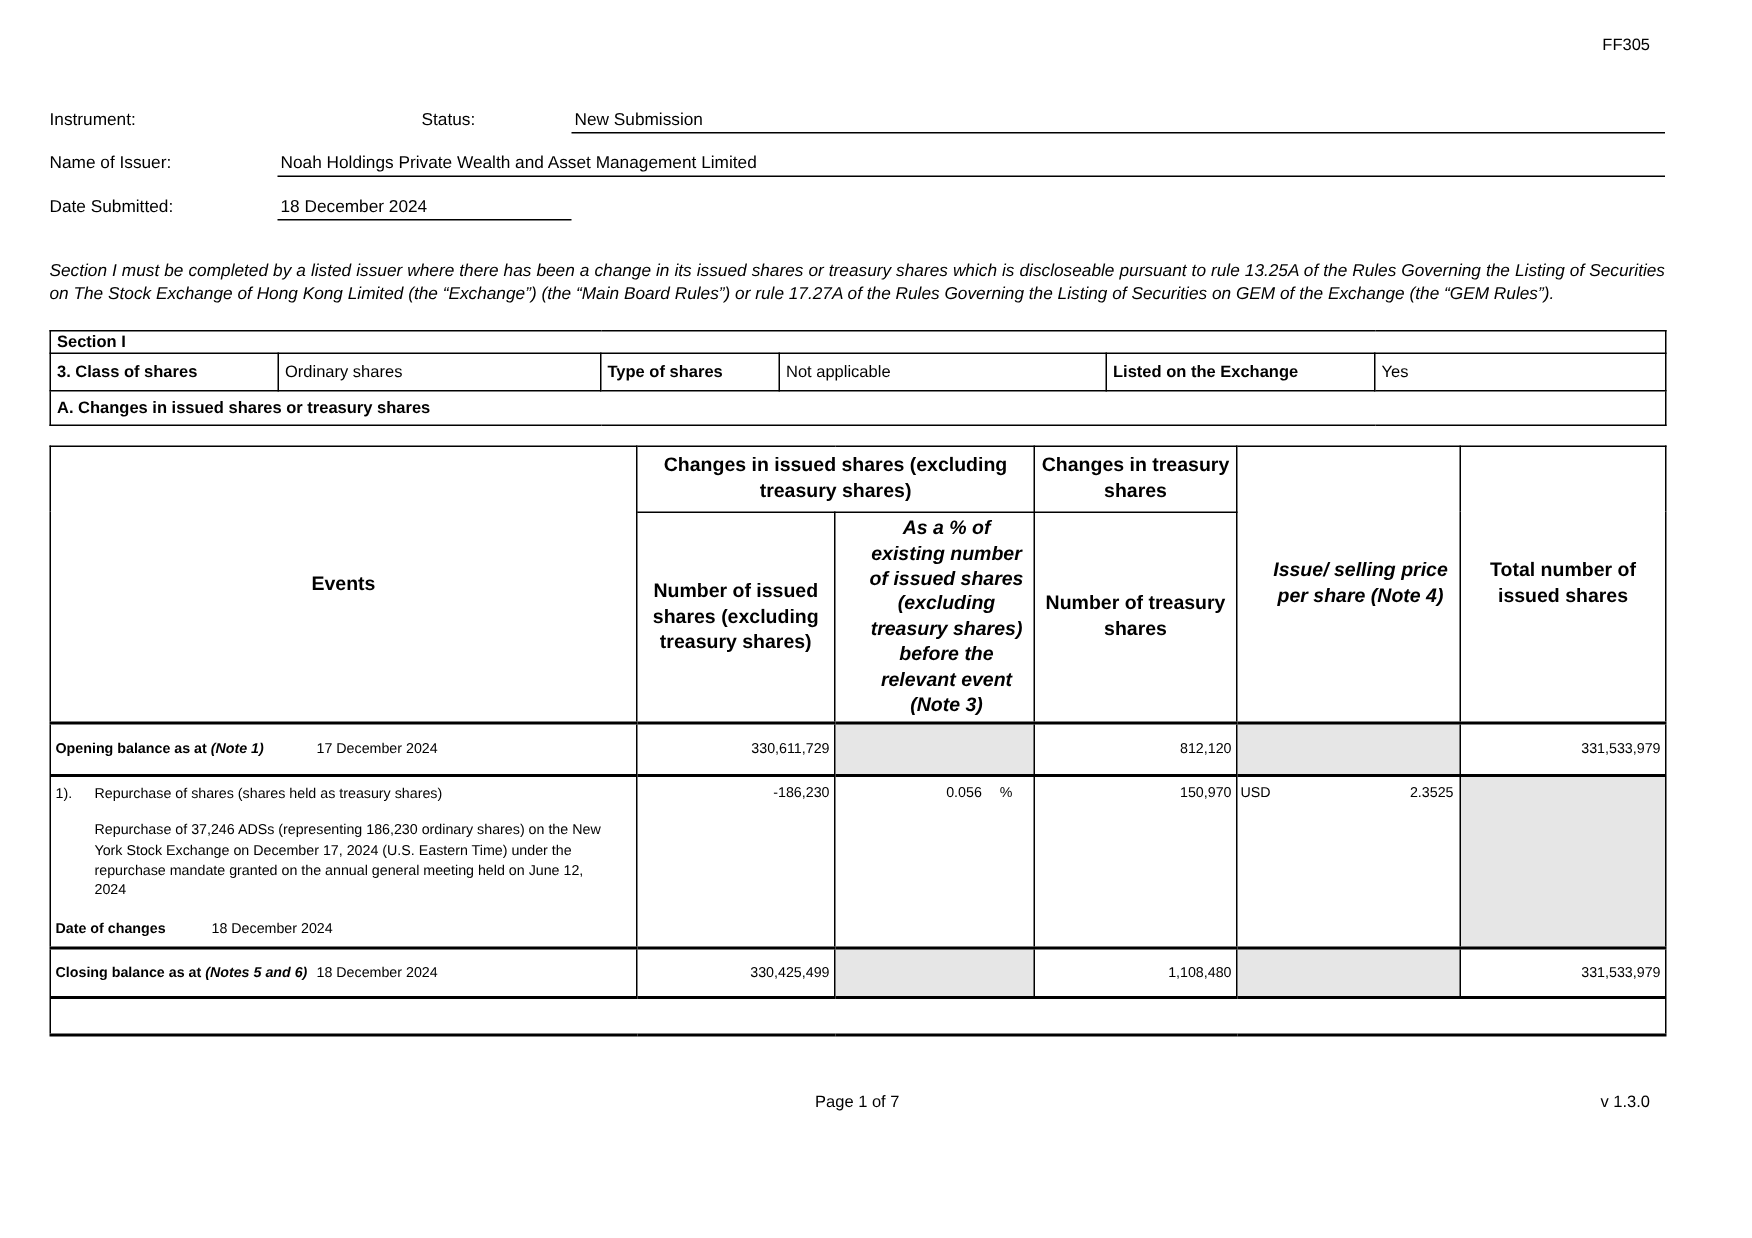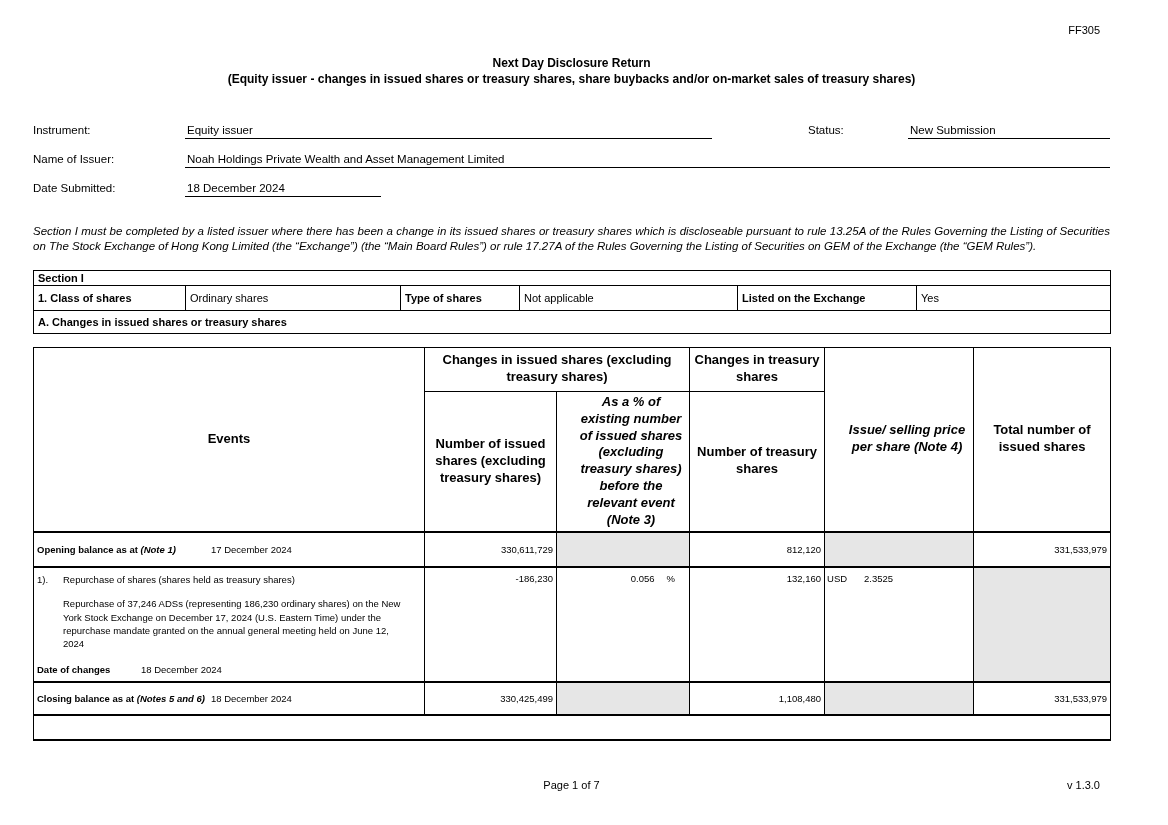--- a/index.html
+++ b/index.html
@@ -55,44 +55,39 @@
   .bal-label .note { font-style:italic; }
   .ev-cell { padding:5px 4px 4px 3px; font-size:8.5px; line-height:1.4; vertical-align:top; }
   .ev-row { display:flex; }
   .ev-idx { width:26px; }
   .ev-title { flex:1; }
   .ev-detail { margin-left:26px; margin-top:11px; width:338px; }
   .ev-datech { margin-top:13px; }
   .ev-date-label { display:inline-block; width:104px; font-weight:bold; }
   .pct-cell { text-align:right; padding-right:14px; vertical-align:top; padding-top:5px; }
   .pct-unit { display:inline-block; margin-left:12px; }
-  .price-cell { display:flex; justify-content:flex-start; padding:5px 4px 0 2px;gap:17px; }
+  .price-cell { display:flex; justify-content:space-between; padding:5px 4px 0 2px;gap:17px; }
   .top-num { vertical-align:top; padding-top:5px; }
 
   .footer { position:relative; margin-top:38px; font-size:11px; height:14px; }
   .page-num { text-align:center; }
   .version { position:absolute; right:10px; top:0; }
 </style>
 </head>
 <body>
 
 <div class="page">
   <div class="content">
 
     <div class="form-code">FF305</div>
 
-    <div class="title-block">
-      <div class="title">Next Day Disclosure Return</div>
-      <div class="subtitle">(Equity issuer - changes in issued shares or treasury shares, share buybacks and/or on-market sales of treasury shares)</div>
-    </div>
 
     <div class="form-area">
       <div class="frow">
         <div class="flabel">Instrument:</div>
-        <div class="fvalue v-instrument">Equity issuer</div>
         <div class="fspacer"></div>
         <div class="flabel l-status">Status:</div>
         <div class="fvalue v-status">New Submission</div>
       </div>
       <div class="frow">
         <div class="flabel">Name of Issuer:</div>
         <div class="fvalue v-issuer">Noah Holdings Private Wealth and Asset Management Limited</div>
       </div>
       <div class="frow">
         <div class="flabel">Date Submitted:</div>
@@ -109,21 +104,21 @@
           <col style="width:119px">
         <col style="width:218px">
           <col style="width:179px">
           <col style="width:194px">
       </colgroup>
       <tbody>
           <tr>
         <td class="sec-head" colspan="6">Section I</td>
       </tr>
       <tr>
-        <th>1. Class of shares</th>
+        <th>3. Class of shares</th>
         <td>Ordinary shares</td>
         <th>Type of shares</th>
         <td>Not applicable</td>
         <th>Listed on the Exchange</th>
         <td>Yes</td>
       </tr>
       <tr>
         <td class="sub-a" colspan="6">A. Changes in issued shares or treasury shares</td>
       </tr>
     </tbody>
@@ -167,21 +162,21 @@
             <span class="ev-idx">1).</span>
             <span class="ev-title">Repurchase of shares (shares held as treasury shares)</span>
           </div>
           <div class="ev-detail">Repurchase of 37,246 ADSs (representing 186,230 ordinary shares) on the New York Stock Exchange on December 17, 2024 (U.S. Eastern Time) under the repurchase mandate granted on the annual general meeting held on June 12, 2024</div>
           <div class="ev-datech">
             <span class="ev-date-label">Date of changes</span><span>18 December 2024</span>
           </div>
         </td>
         <td class="num top-num">-186,230</td>
         <td class="pct-cell"><span>0.056</span><span class="pct-unit">%</span></td>
-        <td class="num top-num">132,160</td>
+        <td class="num top-num">150,970</td>
         <td>
           <div class="price-cell">
             <span>USD</span>
             <span>2.3525</span>
           </div>
         </td>
         <td class="shaded"></td>
       </tr>
       <tr class="row-closing">
         <td class="bal-cell">

